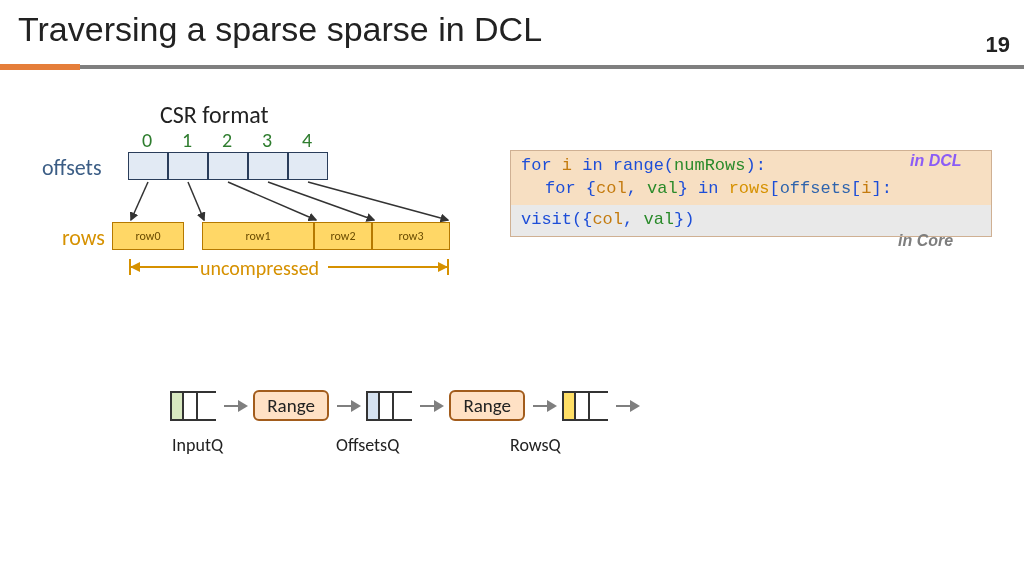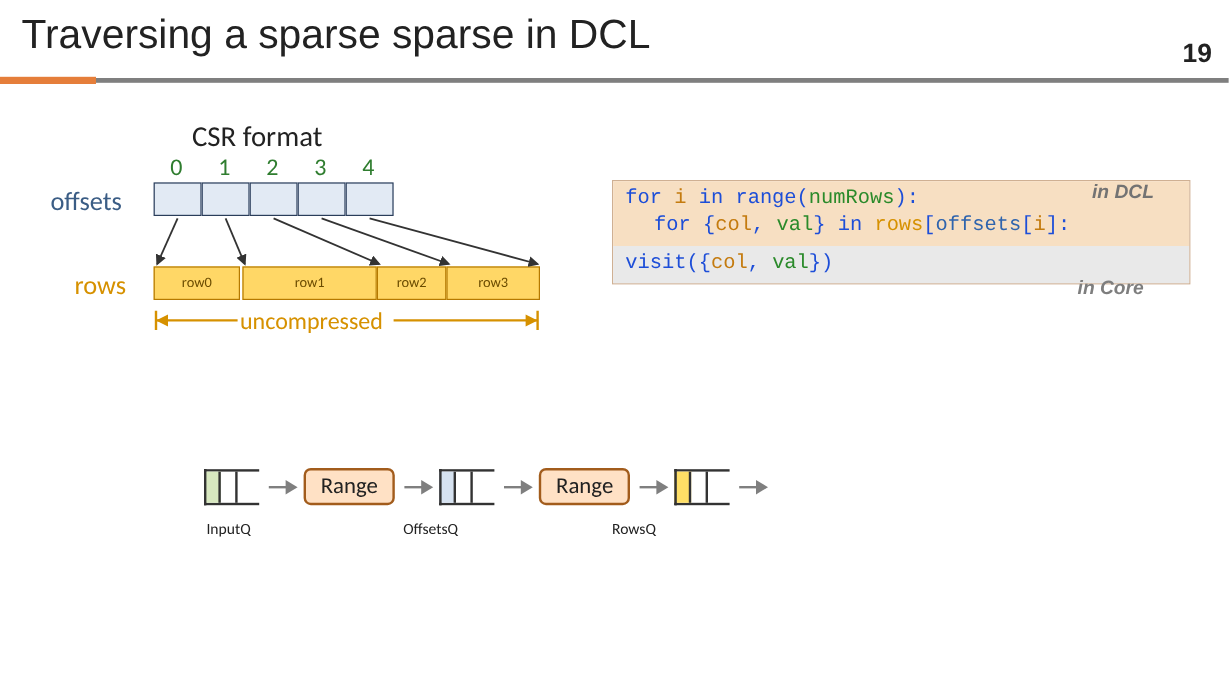--- a/index.html
+++ b/index.html
@@ -21,34 +21,34 @@
 
 .arrows{position:absolute;left:0;top:0;pointer-events:none}
 .arrows line{stroke:#333;stroke-width:1.5}
 .arrows polygon{fill:#333}
 
 
 .codebox{position:absolute;left:510px;top:150px;width:480px;border:1px solid #cfb093;font-family:"Consolas","Courier New",monospace;font-size:17px;line-height:1.35}
 .code-dcl{background:#f7dfc2;padding:4px 10px}
 .code-core{background:#e9e9e9;padding:4px 10px}
 .tag{position:absolute;right:12px;font-style:italic;font-weight:700;font-family:"Century Gothic","Segoe UI",Arial,sans-serif}
-.tag1{top:152px;color:#737373}
+.tag1{top:152px;color:#8b5cf6}
 .tag2{top:232px;color:#7e7e7e}
 .tk-kw{color:#1d4ed8}
 .tk-i{color:#c47b0f}
 .tk-g{color:#2a8a2a}
 .tk-b{color:#2f64ad}
 .tk-y{color:#d69100}
 
 
 .pipe{position:absolute;left:170px;top:390px}
 .q{display:inline-block;vertical-align:middle;width:46px;height:26px;border:2.5px solid #333;border-left:none;border-right:none;position:relative}
 .q::before,.q::after{content:"";position:absolute;top:-2px;bottom:-2px;width:2px;background:#333}
 .slot{position:absolute;top:0;bottom:0;width:12px;border-right:2px solid #333}
-.qlabel{position:absolute;font-size:13px;text-align:right}
+.qlabel{position:absolute;font-size:18px;text-align:right}
 .rbox{display:inline-block;vertical-align:middle;padding:2px 12px;border:2px solid #a25c1c;border-radius:6px;background:#ffe1c5;font-size:19px}
 .parrow{display:inline-block;vertical-align:middle;width:22px;height:2px;background:#7f7f7f;position:relative;margin:0 4px}
 .parrow::after{content:"";position:absolute;right:-2px;top:-5px;border-left:10px solid #7f7f7f;border-top:6px solid transparent;border-bottom:6px solid transparent}
 </style>
 </head>
 <body>
 
 <div class="slide">
   <div class="title">Traversing a sparse sparse in DCL</div>
   <div class="pagenum">19</div>
@@ -64,21 +64,21 @@
   <div class="idx" style="left:208px">2</div>
   <div class="idx" style="left:248px">3</div>
   <div class="idx" style="left:288px">4</div>
 
   <div class="offcell" style="left:128px"></div>
   <div class="offcell" style="left:168px"></div>
   <div class="offcell" style="left:208px"></div>
   <div class="offcell" style="left:248px"></div>
   <div class="offcell" style="left:288px"></div>
 
-  <div class="rowcell" style="left:128px;width:72px">row0</div>
+  <div class="rowcell" style="left:112px;width:72px">row0</div>
   <div class="rowcell" style="left:202px;width:112px">row1</div>
   <div class="rowcell" style="left:314px;width:58px">row2</div>
   <div class="rowcell" style="left:372px;width:78px">row3</div>
 
   <svg class="arrows" width="500" height="260">
     <defs>
       <marker id="ah" markerWidth="6" markerHeight="6" refX="5" refY="3" orient="auto">
           <polygon points="0,0 6,3 0,6"></polygon>
         </marker>
     </defs>

